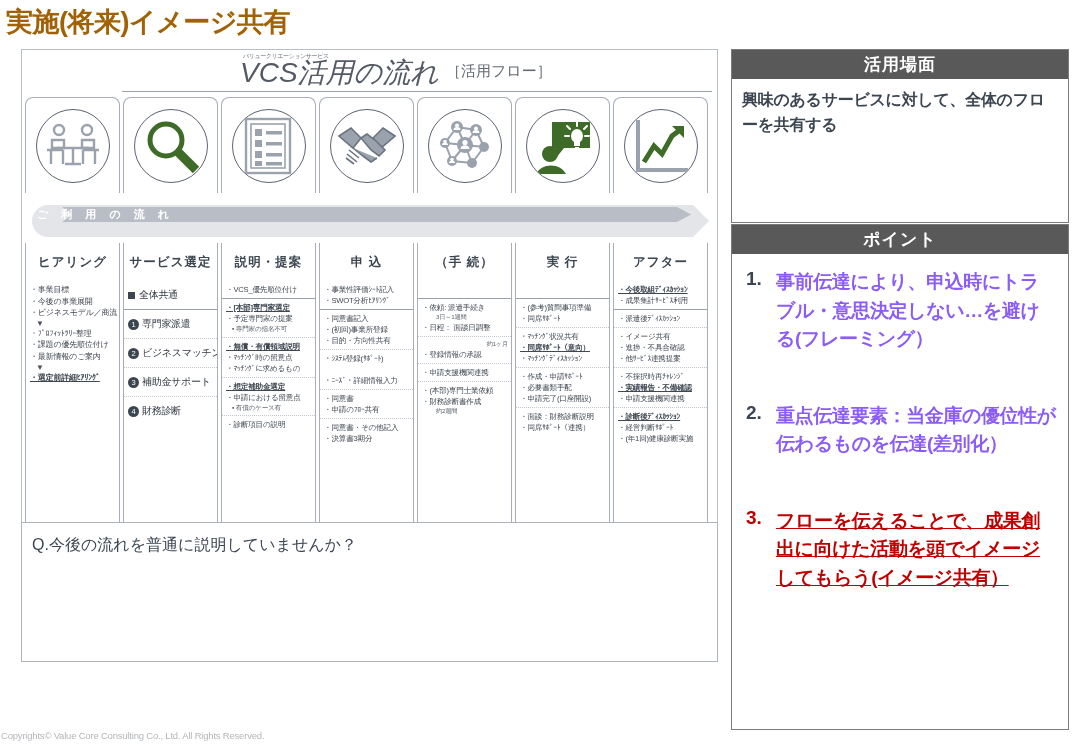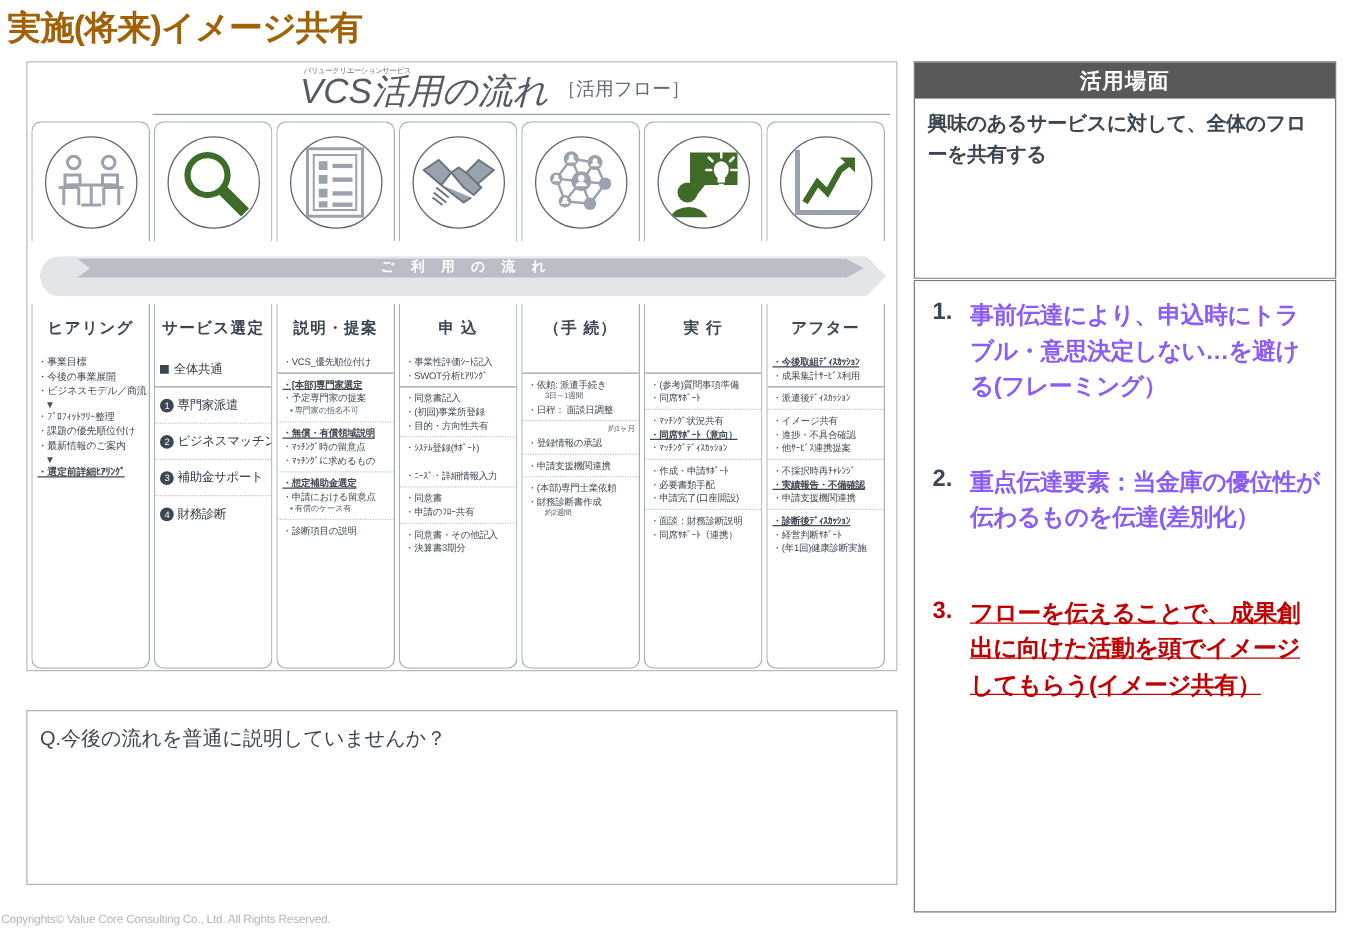--- a/index.html
+++ b/index.html
@@ -98,21 +98,20 @@
   .flow-band {
     position: absolute;
     left: 10px; top: 155px;
     width: 677px; height: 32px;
   }
   .band-text {
     position: absolute;
     left: 0; top: 0;
     width: 677px; height: 18px;
     line-height: 18px;
-    text-align: center;
     color: #ffffff;
     font-size: 11px;
     letter-spacing: 5px;
     font-weight: bold;
     text-indent: 5px;
   }
 
   
   .flow-table {
     position: absolute;
@@ -177,21 +176,21 @@
     display: inline-block;
     width: 7px; height: 7px;
     background: #3c4651;
     margin-right: 4px; flex: 0 0 auto;
   }
   .arrow-dn { text-align: left; padding-left: 6px; color: #4a525b; font-size: 8px; }
 
   
   .qbox {
     position: absolute;
-    left: 21px; top: 568px;
+    left: 21px; top: 522px;
     width: 697px; height: 140px;
     border: 1px solid #aeb3ba;
     background: #ffffff;
   }
   .qbox-text {
     position: absolute;
     left: 10px; top: 12px;
     font-size: 16px;
     color: #3c4651;
     font-weight: 500;
@@ -592,20 +591,21 @@
   </div>
 
   <div class="rp" id="panel-scene">
     <div class="rp-head">活用場面</div>
     <div class="rp-body">
       <div class="scene-text">興味のあるサービスに対して、全体のフローを共有する</div>
     </div>
   </div>
 
   <div class="rp" id="panel-points">
+    <div class="rp-head">ポイント</div>
     <div class="rp-body" id="points-body">
         <div class="pt">
           <div class="pt-num">1.</div>
           <div class="pt-body">事前伝達により、申込時にトラブル・意思決定しない…を避ける(フレーミング）</div>
         </div>
         <div class="pt">
           <div class="pt-num">2.</div>
           <div class="pt-body">重点伝達要素：当金庫の優位性が伝わるものを伝達(差別化）</div>
         </div>
         <div class="pt red">

